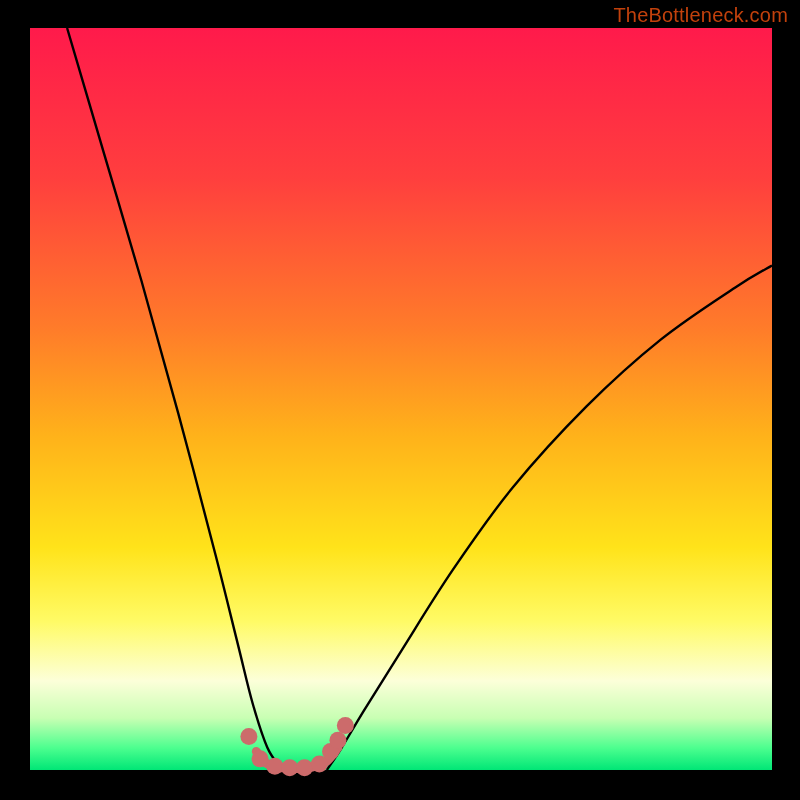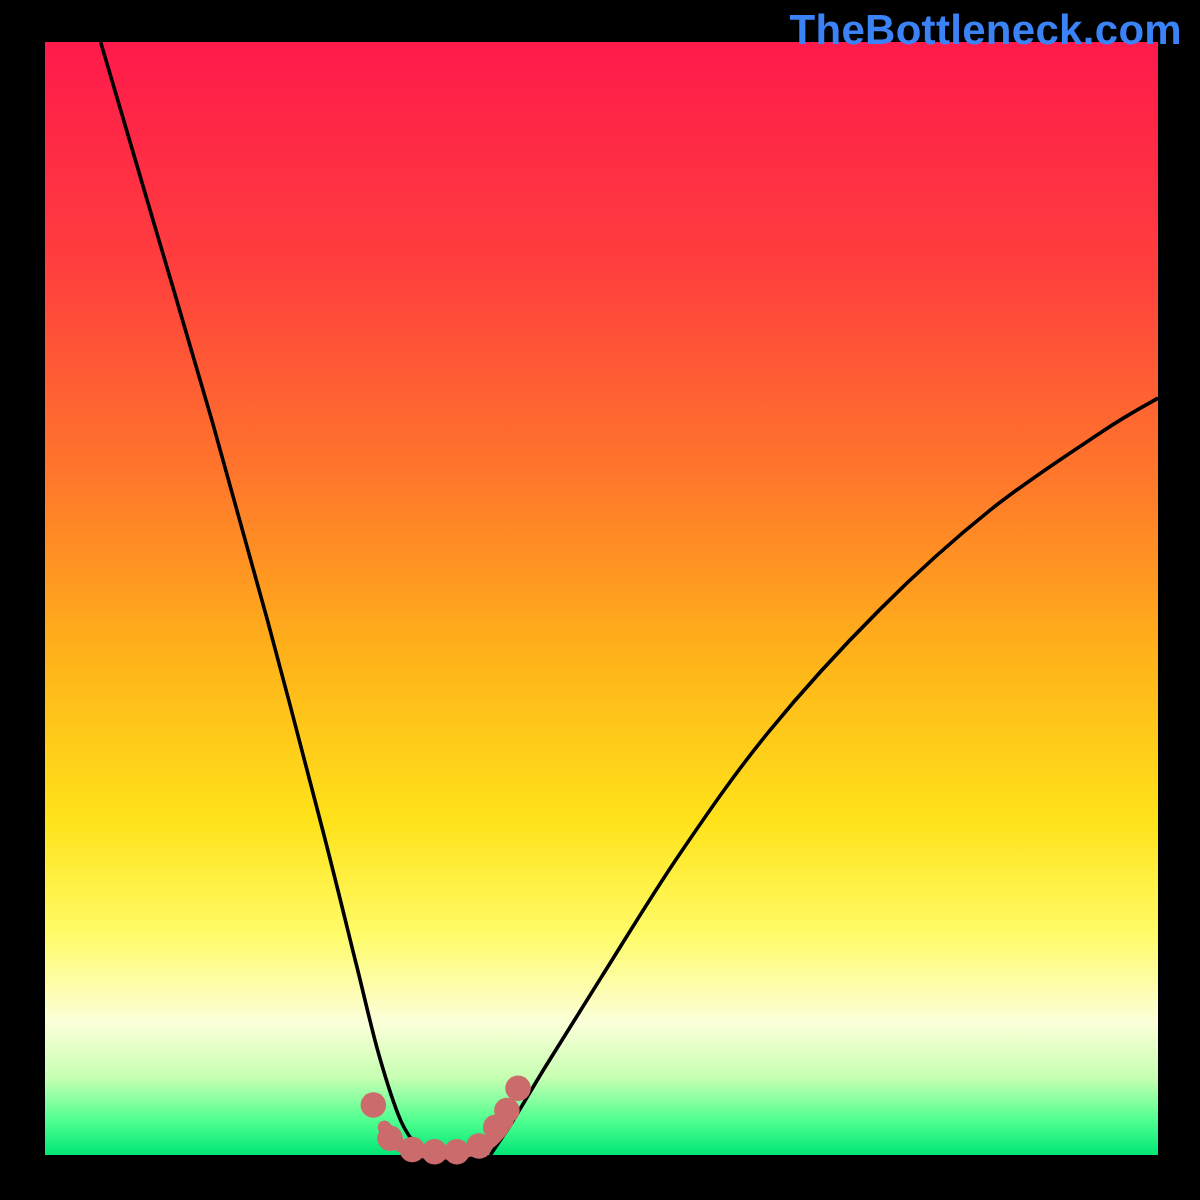--- a/index.html
+++ b/index.html
@@ -14,23 +14,23 @@
   .stage {
     position: relative;
     width: 800px;
     height: 800px;
     background: #000;
   }
   .watermark {
     position: absolute;
     top: 4px;
     right: 12px;
-    color: #3b82f6;
-    font-size: 28px;
-    font-weight: 700;
+    color: #c2410c;
+    font-size: 20px;
+    font-weight: 400;
     letter-spacing: 0.2px;
     z-index: 10;
   }
   svg.plot {
     position: absolute;
     top: 0;
     left: 0;
   }
 </style>
 </head>

